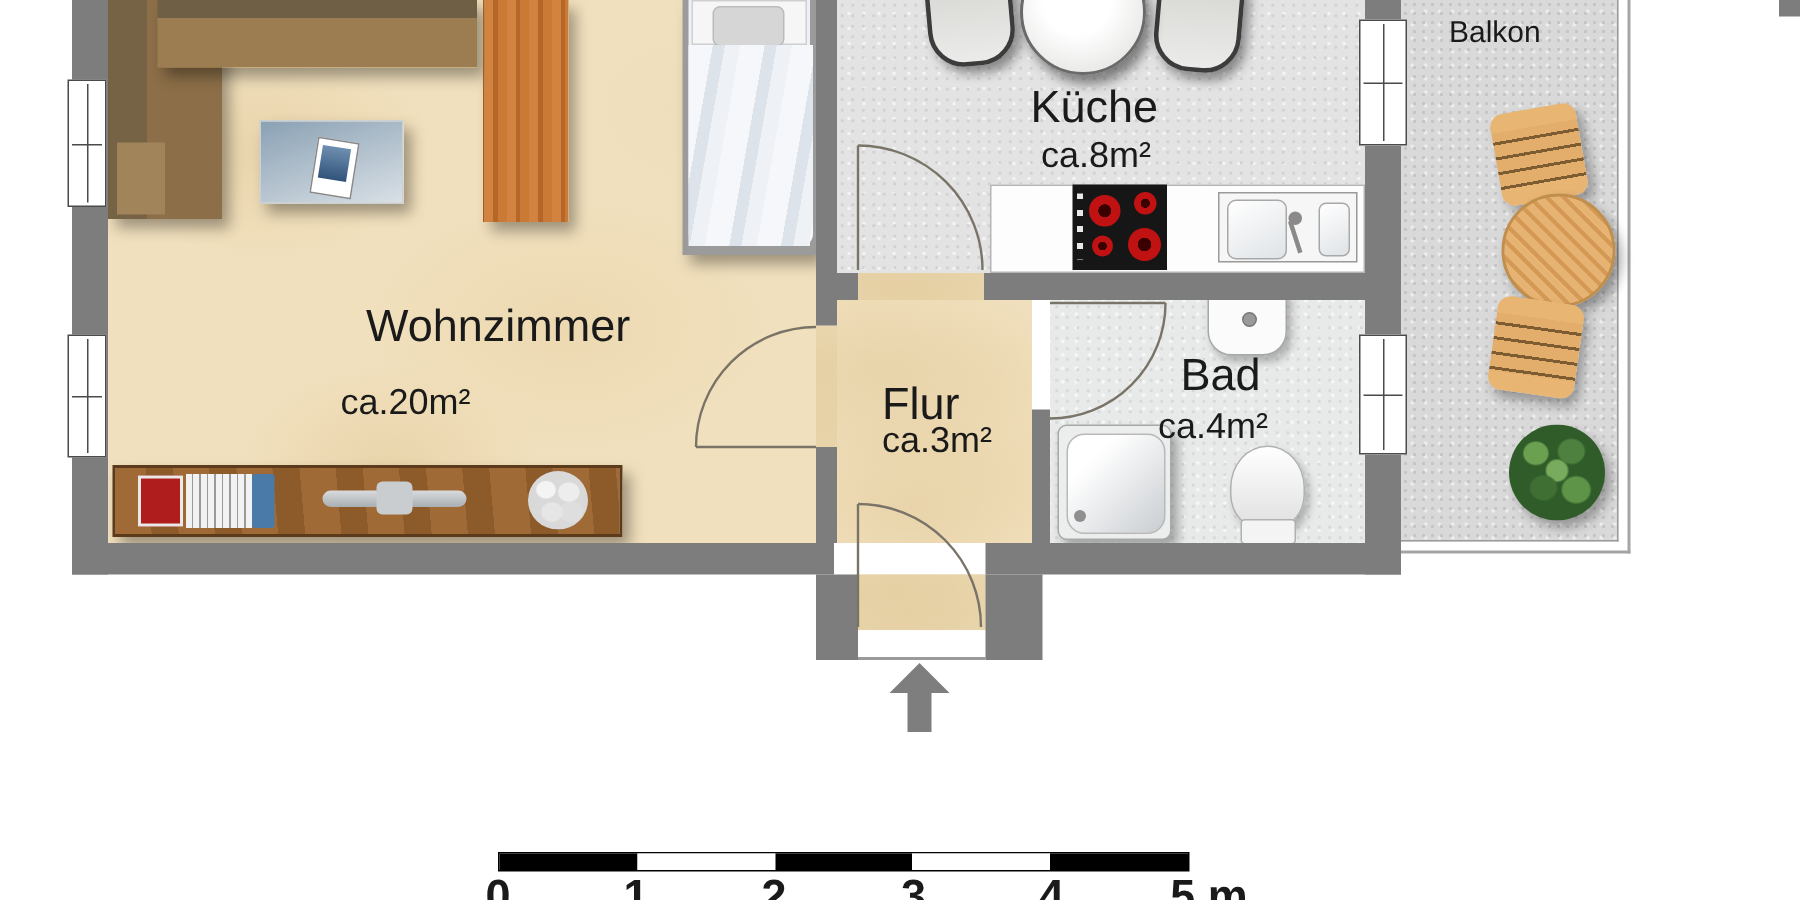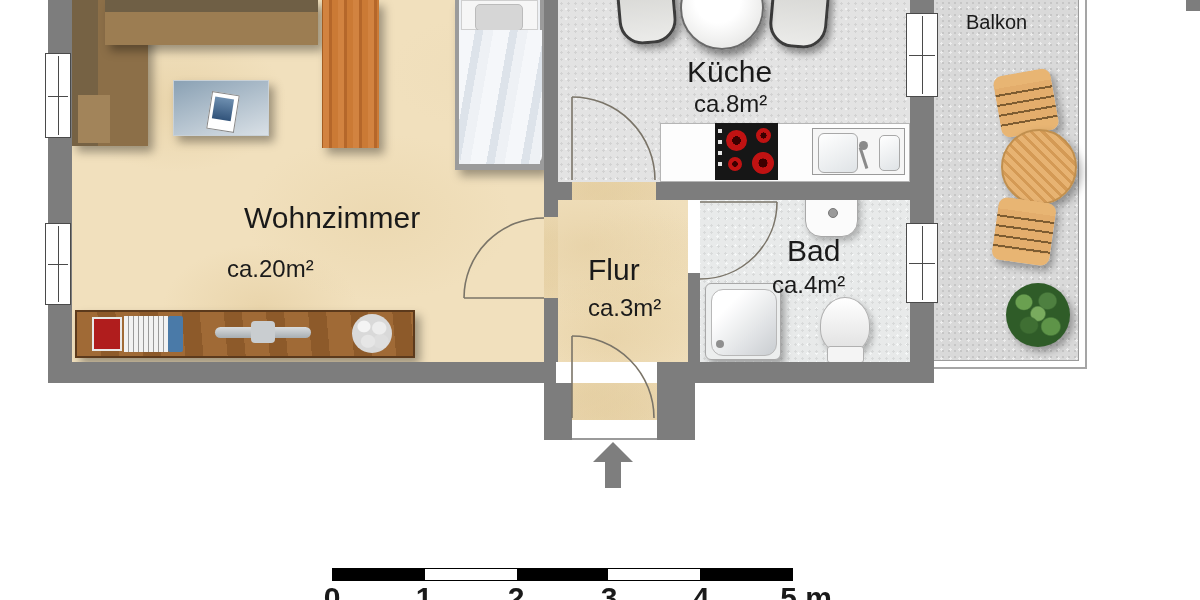--- a/index.html
+++ b/index.html
@@ -159,21 +159,21 @@
   </svg>
 
   <div class="abs" style="left:593px;top:442px;width:0;height:0;border-left:20px solid transparent;border-right:20px solid transparent;border-bottom:20px solid #7e7e7e;"></div>
   <div class="abs" style="left:605px;top:462px;width:16px;height:26px;background:#7e7e7e;"></div>
 
   <div class="abs room-label" style="left:227px;top:203px;margin-left:17px;">Wohnzimmer</div>
   <div class="abs area-label" style="left:227px;top:236px;margin-top:21px;">ca.20m²</div>
   <div class="abs room-label" style="left:687px;top:57px;">Küche</div>
   <div class="abs area-label" style="left:694px;top:92px;">ca.8m²</div>
   <div class="abs room-label" style="left:588px;top:255px;">Flur</div>
-  <div class="abs area-label" style="left:588px;top:296px;">ca.3m²</div>
+  <div class="abs area-label" style="left:588px;top:282px;">ca.3m²</div>
   <div class="abs room-label" style="left:787px;top:236px;">Bad</div>
   <div class="abs area-label" style="left:772px;top:273px;">ca.4m²</div>
   <div class="abs room-label" style="left:966px;top:12px;font-size:20px;">Balkon</div>
 
   <div class="abs" style="left:332px;top:568px;width:461px;height:13px;border:1px solid #000;box-sizing:border-box;display:flex;">
     <div class="seg" style="flex:1;background:#000;"></div>
     <div class="seg" style="flex:1;background:#fff;"></div>
     <div class="seg" style="flex:1;background:#000;"></div>
     <div class="seg" style="flex:1;background:#fff;"></div>
     <div class="seg" style="flex:1;background:#000;"></div>

